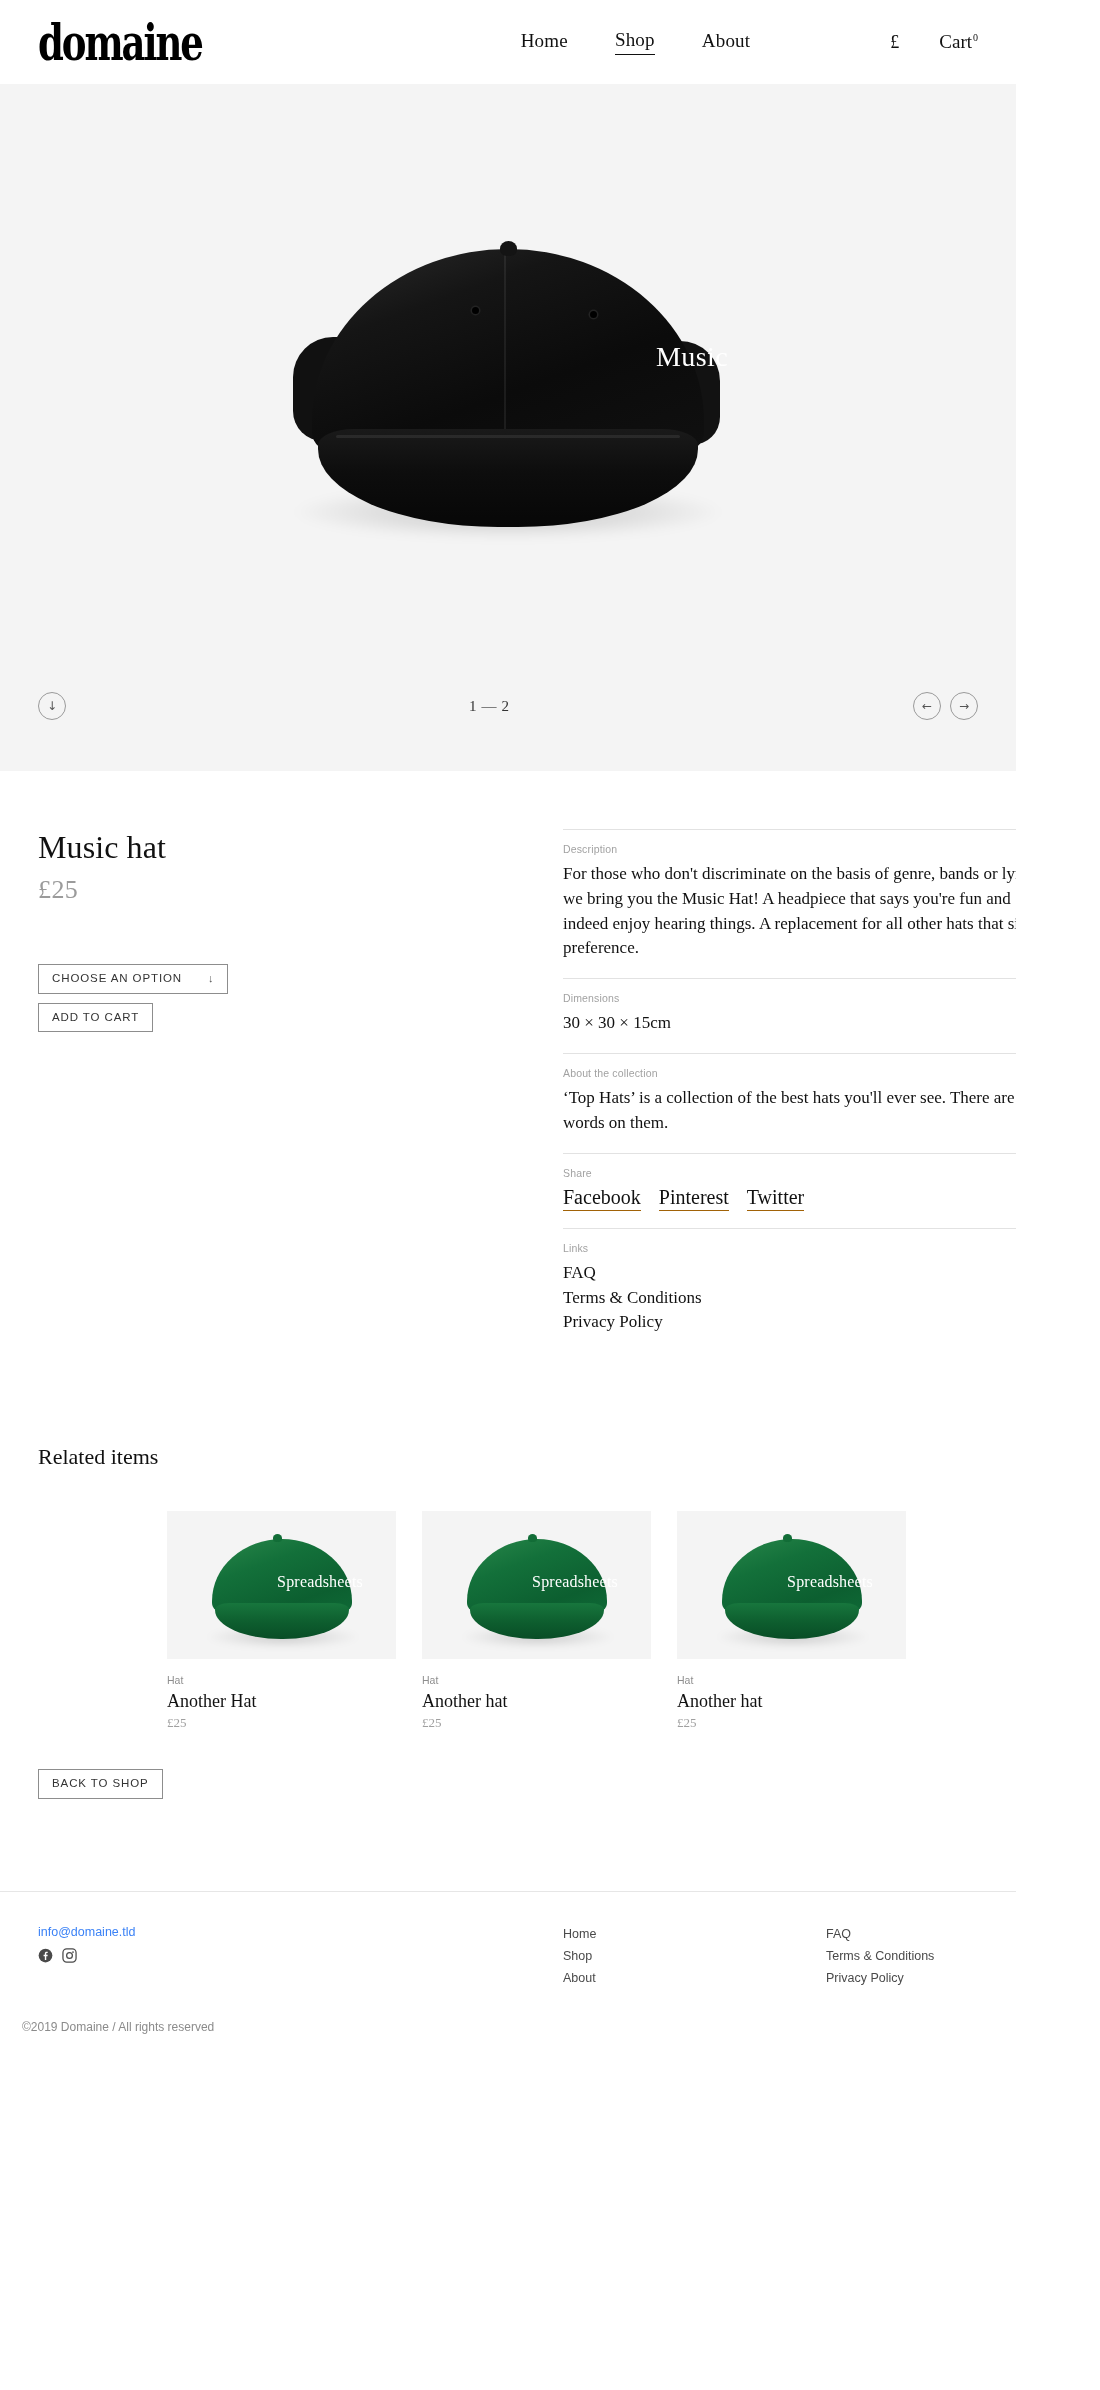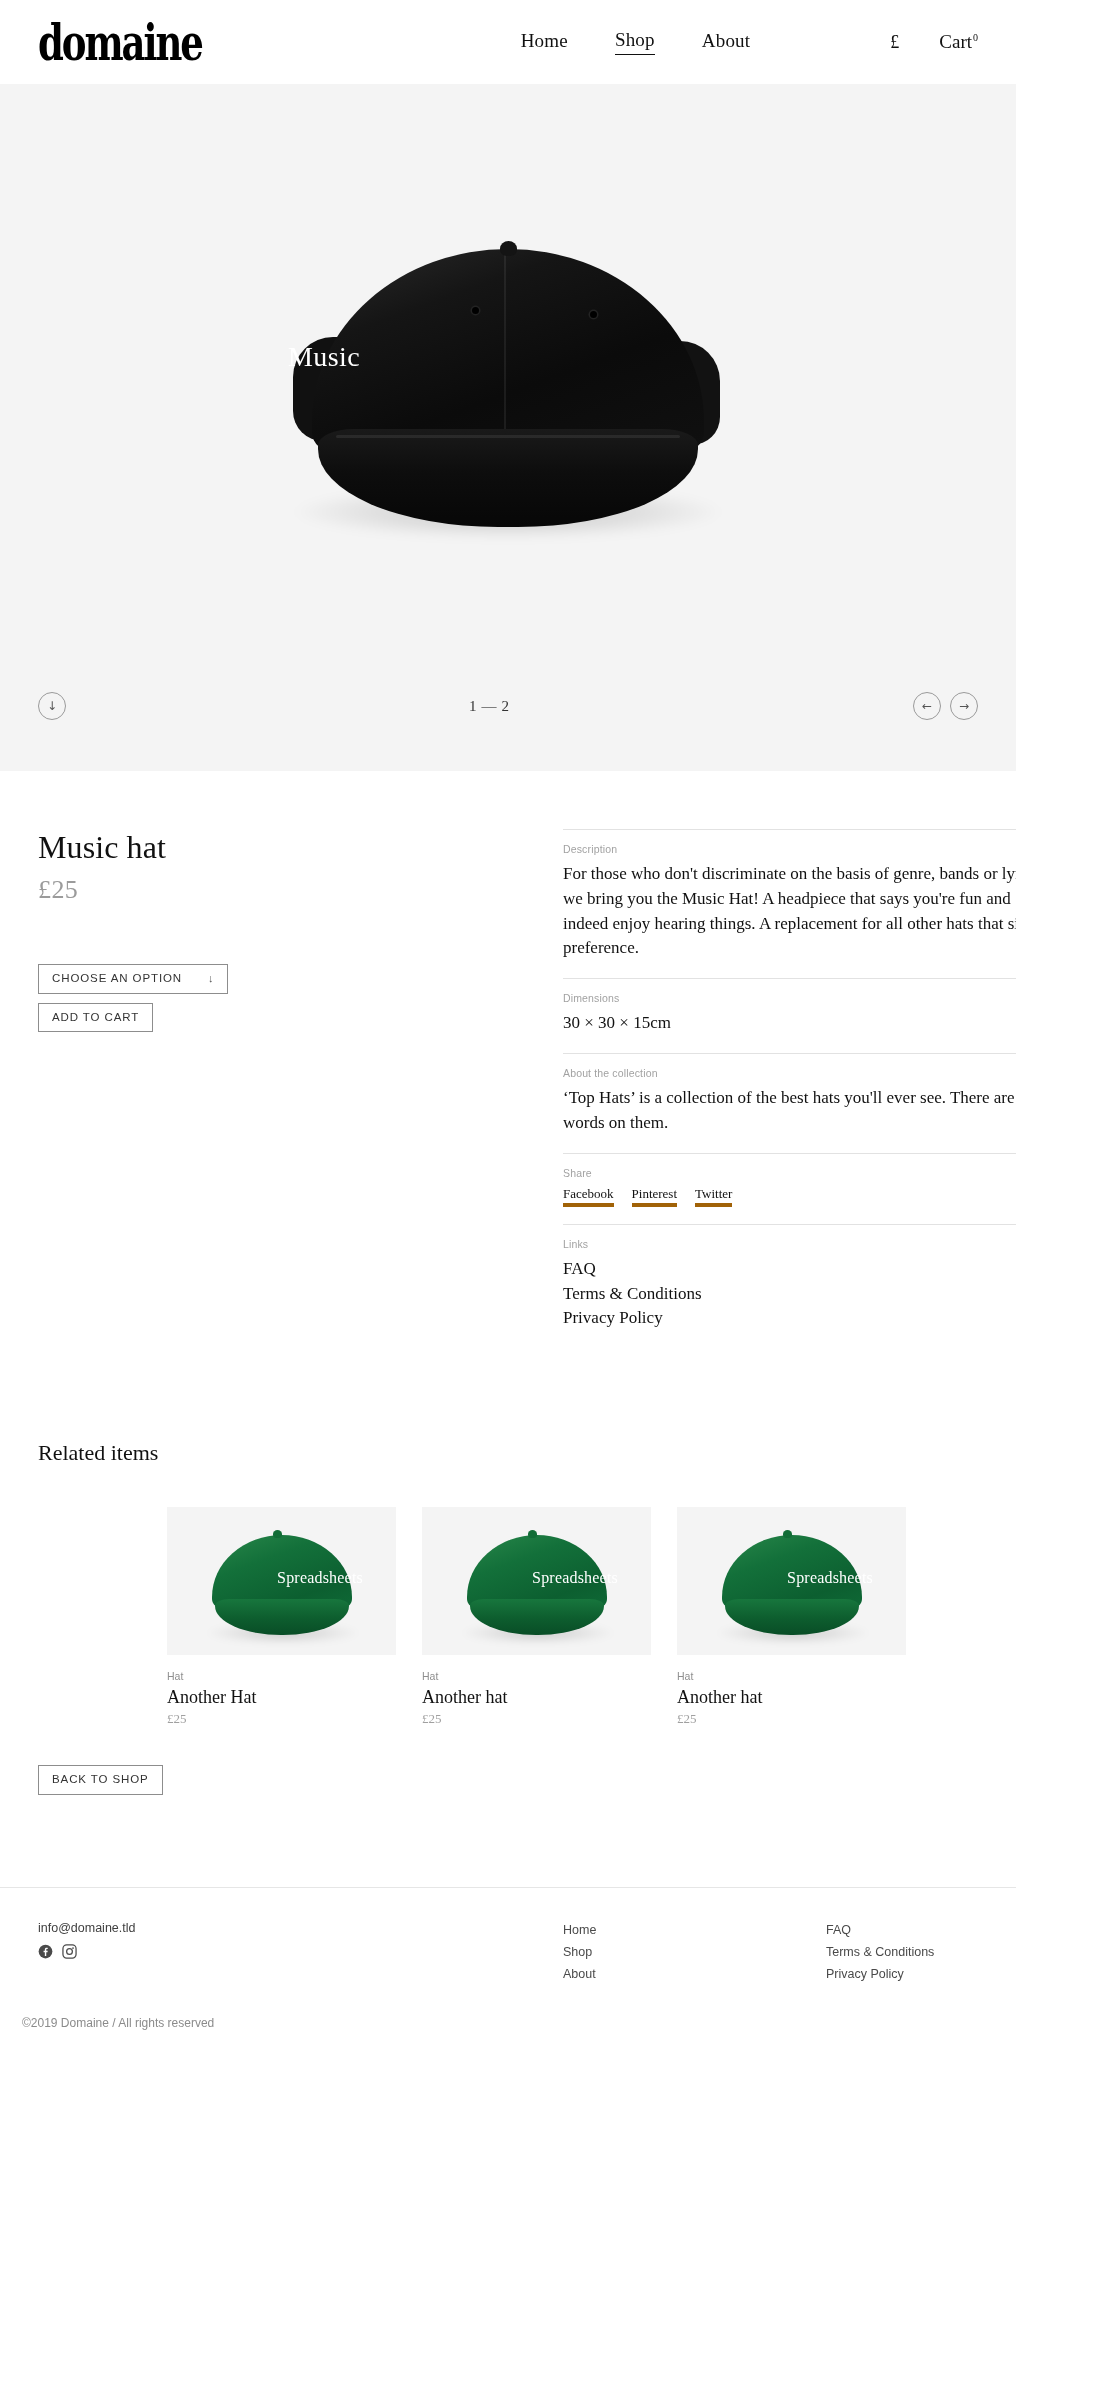--- a/index.html
+++ b/index.html
@@ -122,21 +122,21 @@
     border-radius: 50%;
     background: #000;
     box-shadow: 0 0 0 1.5px #232323;
   }
   .eyelet.e1 { left: 160px; top: 58px; }
   .eyelet.e2 { left: 278px; top: 62px; }
   .hat-label {
     position: absolute;
     left: 0; right: 0;
     top: 108px;
-    text-align: left;
+    text-align: right;
     font-family: "Liberation Serif", serif;
     font-size: 28px;
     color: #ffffff;
     letter-spacing: 0.4px;
   }
   .hat-brim {
     position: absolute;
     left: 30px; top: 196px;
     width: 380px; height: 98px;
     background: linear-gradient(180deg, #1a1a1a 0%, #0d0d0d 45%, #070707 100%);
@@ -252,24 +252,24 @@
   }
   .spec-body {
     font-family: "Liberation Serif", serif;
     font-size: 17px;
     line-height: 1.46;
     color: #111;
   }
   .share-row { display: flex; gap: 18px; }
   .share-link {
     font-family: "Liberation Serif", serif;
-    font-size: 13px;
+    font-size: 20px;
     color: #111;
     text-decoration: none;
-    border-bottom: 4px solid #a16207;
+    border-bottom: 1px solid #a16207;
     padding-bottom: 1px;
   }
   .links-list { display: flex; flex-direction: column; }
   .links-list a {
     font-family: "Liberation Serif", serif;
     font-size: 17px;
     color: #111;
     text-decoration: none;
     line-height: 1.46;
   }
@@ -352,21 +352,21 @@
     border-top: 1px solid #e6e6e6;
   }
   .footer {
     padding: 33px 38px 0 38px;
     display: flex;
   }
   .f-col-left { width: 525px; flex: none; }
   .f-email {
     font-family: "Liberation Sans", sans-serif;
     font-size: 12.5px;
-    color: #404040;
+    color: #3b82f6;
   }
   .f-social { display: flex; gap: 9px; margin-top: 9px; }
   .f-social svg { display: block; }
   .f-col {
     display: flex;
     flex-direction: column;
     gap: 4px;
   }
   .f-col.links1 { width: 263px; flex: none; }
   .f-col a {

